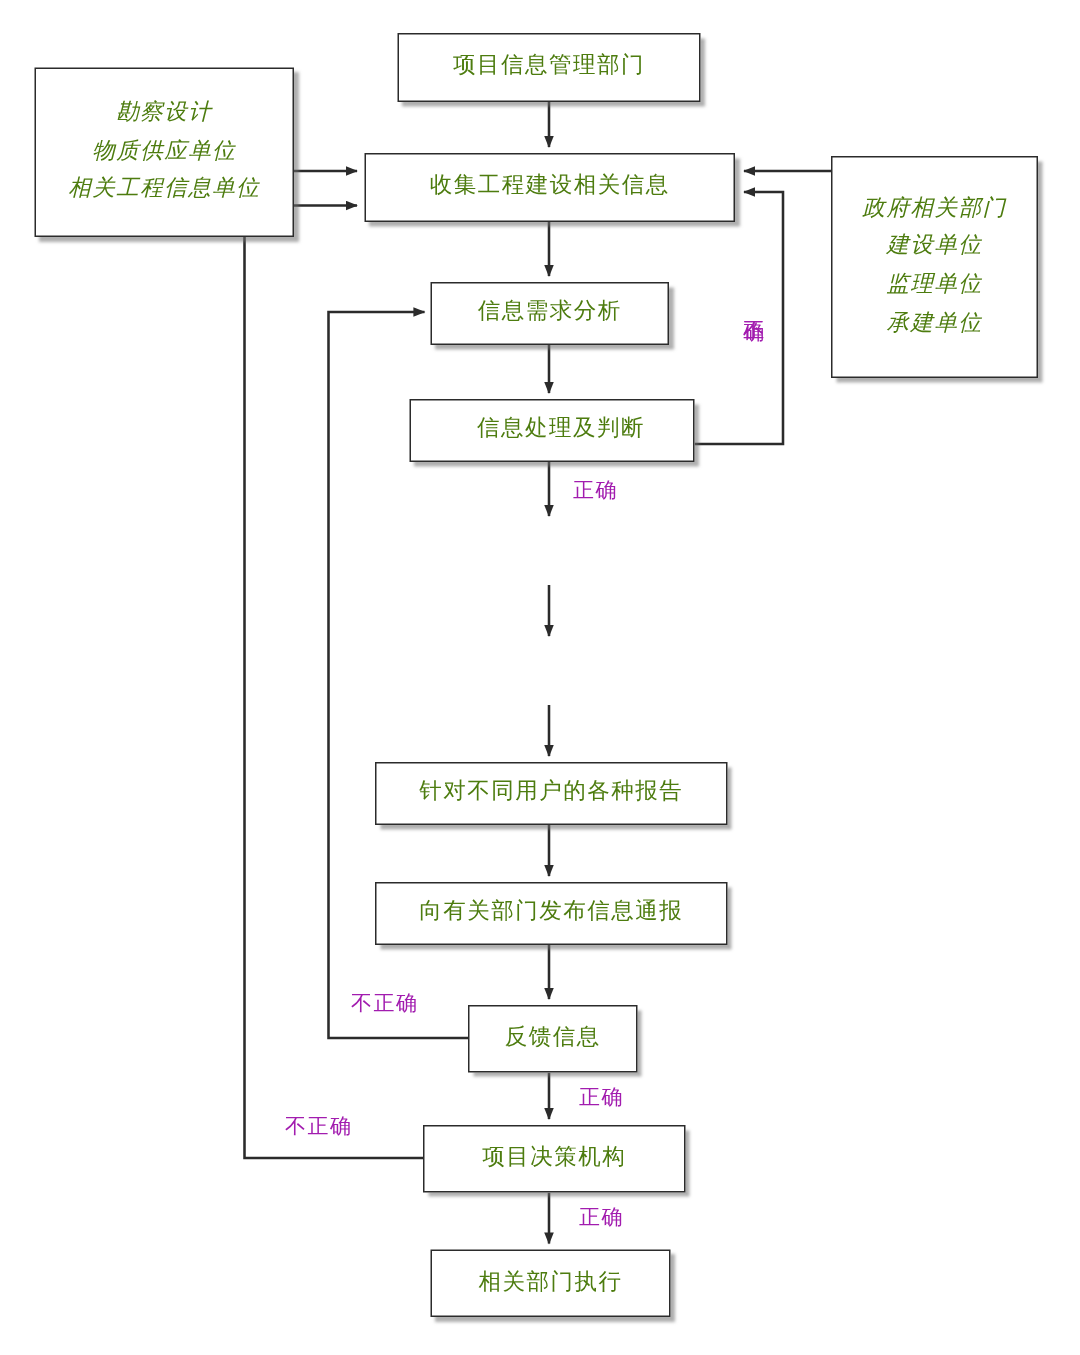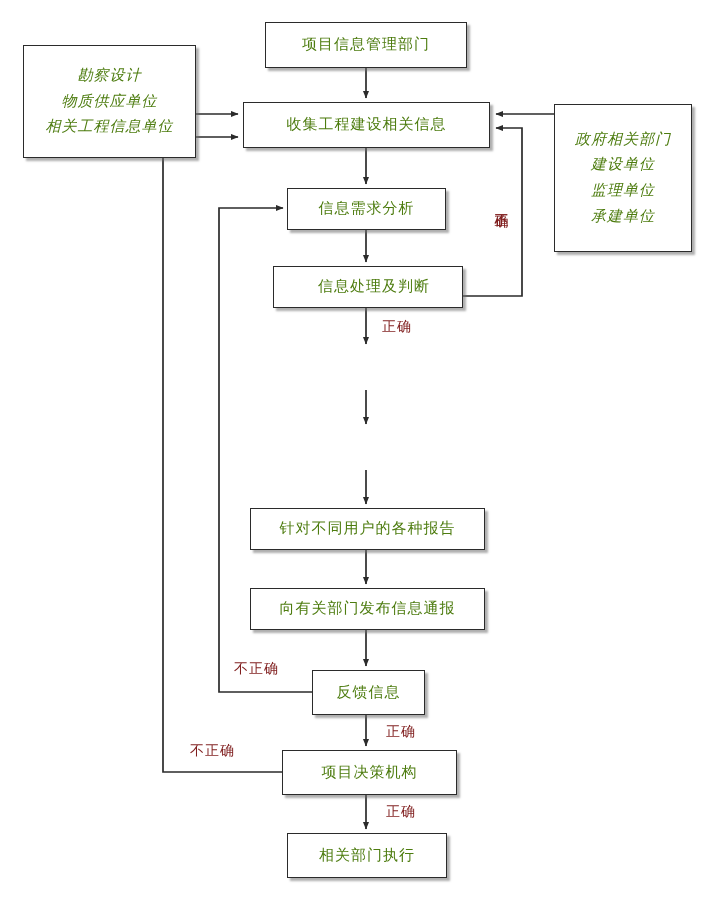--- a/index.html
+++ b/index.html
@@ -40,21 +40,21 @@
     line-height: 1.45;
     text-align: center;
     z-index: 3;
   }
   .node .line { display: block; white-space: nowrap; }
   .node.multi { font-size: 15px; }
   .node.multi .line { padding: 2px 0; font-style: italic; }
   .edge-label {
     position: absolute;
     font-size: 14px;
-    color: #7f1d1d;
+    color: #a21caf;
     letter-spacing: 1px;
     white-space: nowrap;
     z-index: 4;
     background: transparent;
   }
   .edge-label.vertical {
     writing-mode: vertical-rl;
     text-orientation: upright;
     letter-spacing: 0px;
     line-height: 1;

